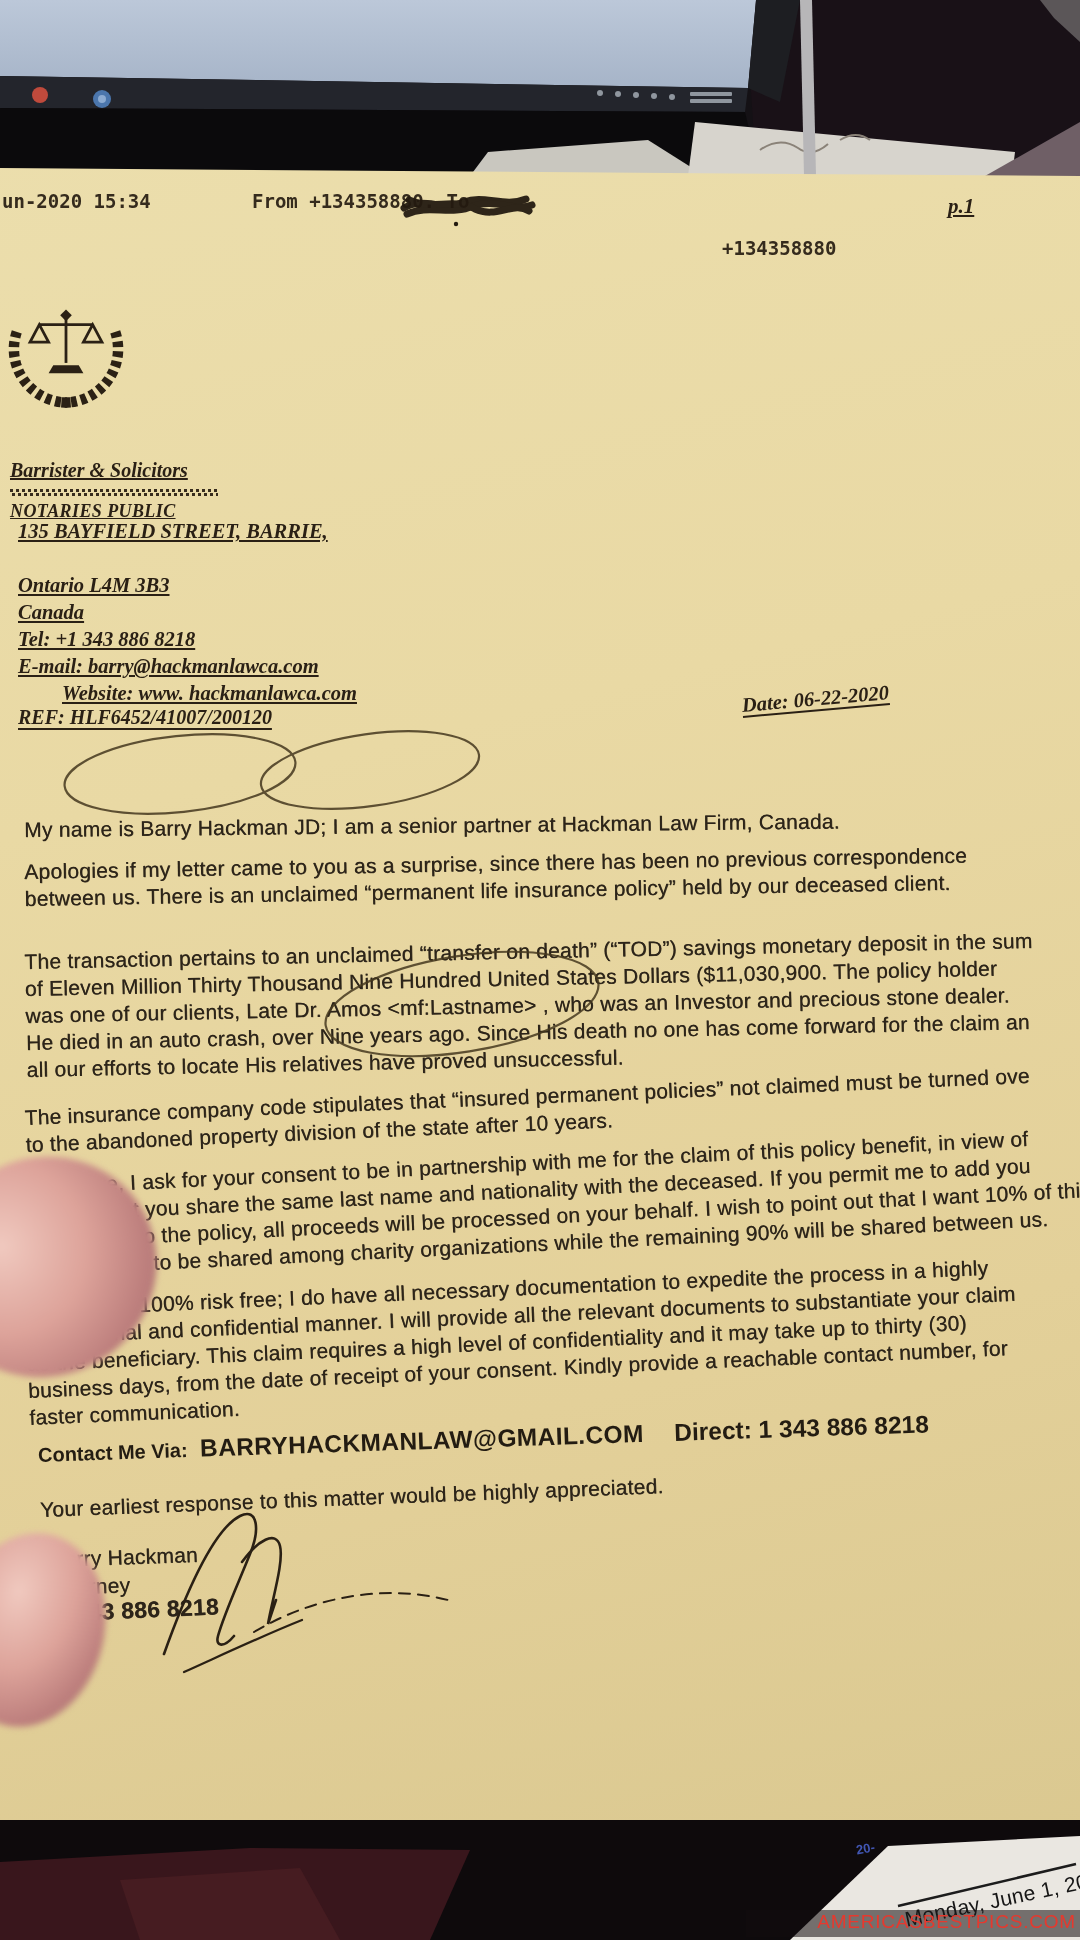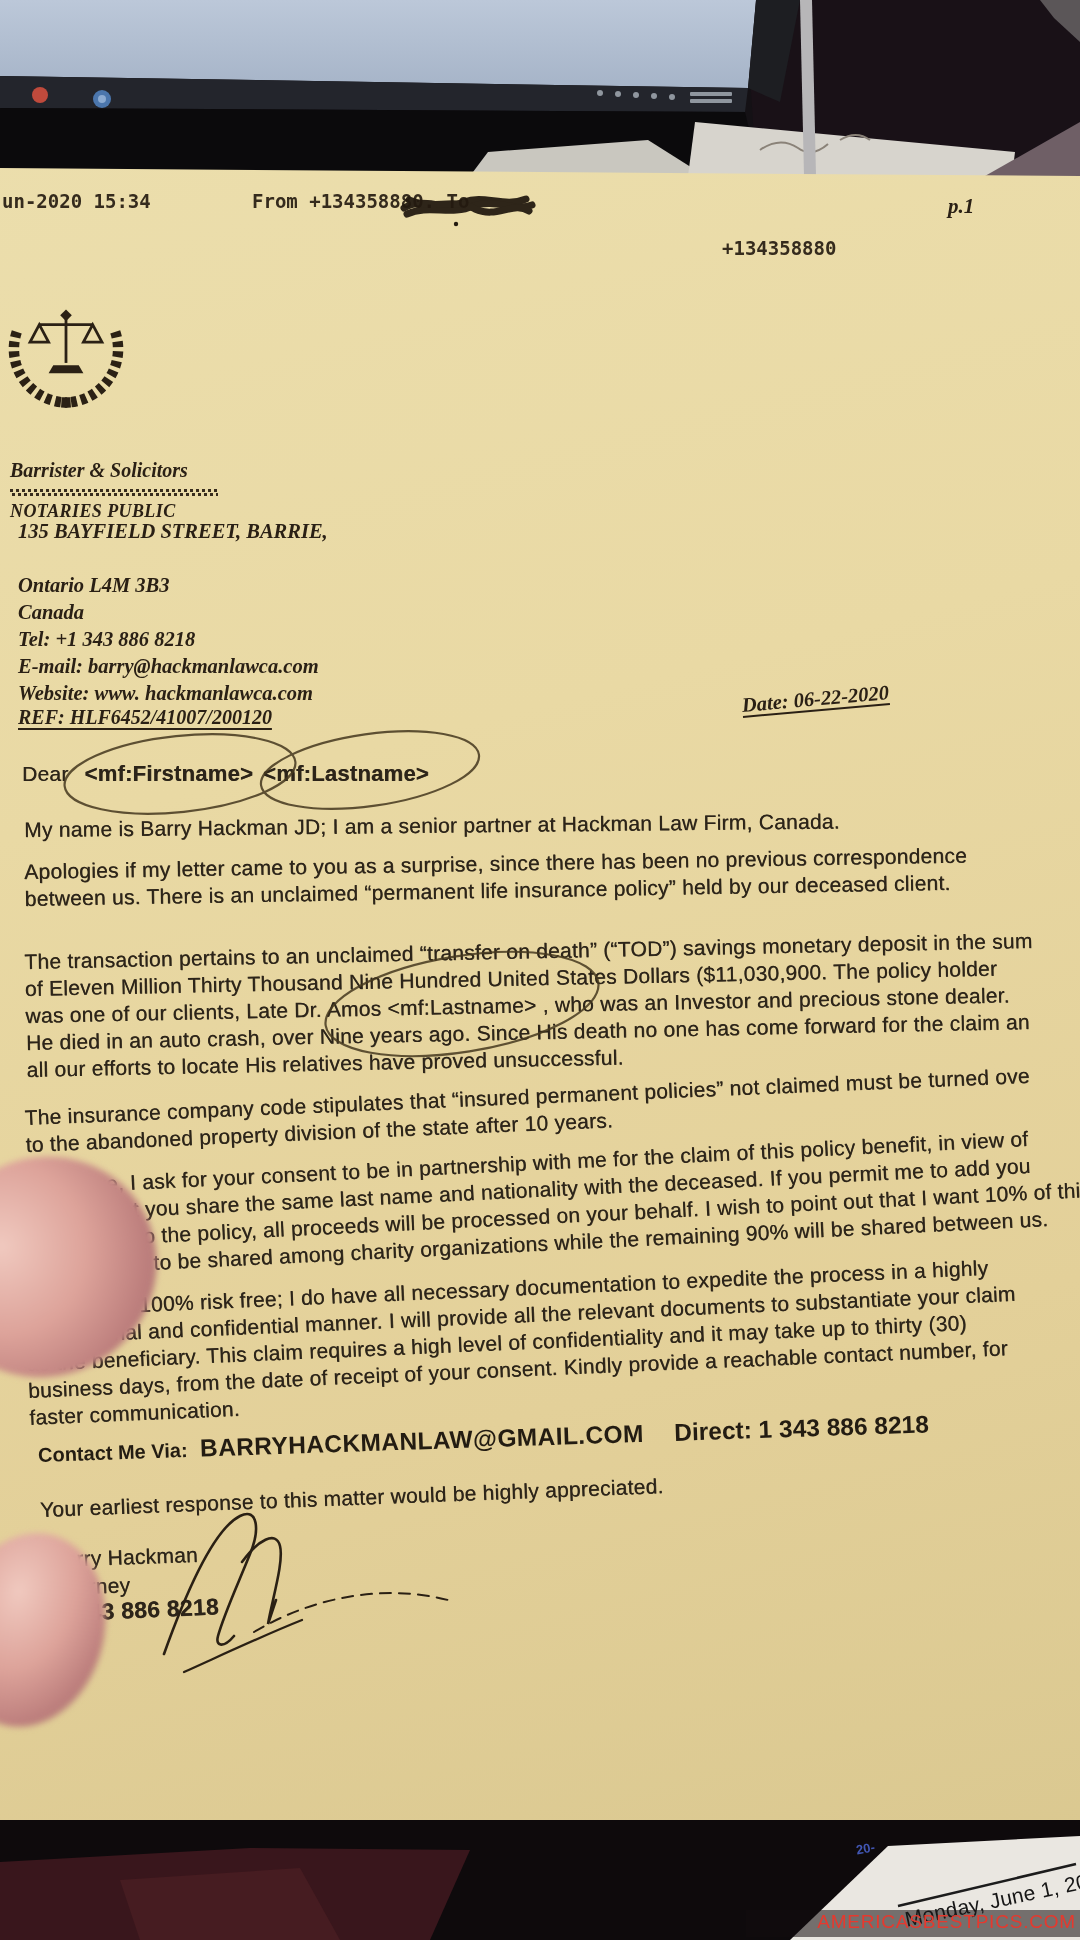--- a/index.html
+++ b/index.html
@@ -8,21 +8,21 @@
   
   .scene{position:absolute;left:0;}
   
   #paper{position:absolute;left:0;top:0;width:1080px;height:1940px;z-index:2;
          clip-path:polygon(0 168px,1080px 176px,1080px 1853px,0 1873px);
          background:linear-gradient(166deg,#ecdfae 0%,#e9d9a4 38%,#e3d099 70%,#d9c78f 100%);}
   
   .fax{position:absolute;z-index:3;font-family:"DejaVu Sans Mono",monospace;font-weight:bold;
        font-size:19px;color:#352b1d;white-space:nowrap;}
   
-  .serifb{font-family:"Liberation Serif",serif;font-style:italic;font-weight:bold;color:#2a2015;}
+  .serifb{font-family:"Liberation Serif",serif;font-style:italic;font-weight:bold;color:#2a2015;text-decoration:underline;}
   #firm-name{position:absolute;left:8px;top:420px;z-index:3;font-size:31px;letter-spacing:.5px;}
   #firm-sub{position:absolute;left:10px;top:459px;z-index:3;font-size:20px;}
   #deco-rule{position:absolute;left:10px;top:489px;z-index:3;width:208px;height:7px;
      background:repeating-linear-gradient(90deg,#372c1d 0 3px,transparent 3px 6px),
                 repeating-linear-gradient(90deg,transparent 0 2px,#372c1d 2px 5px,transparent 5px 6px);
      background-size:100% 3px;background-position:0 0,0 4px;background-repeat:no-repeat,no-repeat;}
   #notaries{position:absolute;left:10px;top:501px;z-index:3;font-size:18px;letter-spacing:.4px;}
   .addr{position:absolute;left:18px;z-index:3;font-size:20.5px;line-height:26.5px;white-space:nowrap;}
   #ref-line{position:absolute;left:18px;top:706px;z-index:3;font-size:20px;
             text-decoration:underline;text-decoration-thickness:2px;text-underline-offset:4px;}
@@ -136,27 +136,24 @@
   </svg>
   <div id="firm-sub" class="serifb">Barrister &amp; Solicitors</div>
   <div id="deco-rule"></div>
   <div id="notaries" class="serifb">NOTARIES PUBLIC</div>
 
   <div class="addr serifb" style="top:518px;">135 BAYFIELD STREET, BARRIE,</div>
   <div class="addr serifb" style="top:572px;">Ontario L4M 3B3</div>
   <div class="addr serifb" style="top:599px;">Canada</div>
   <div class="addr serifb" style="top:626px;">Tel: +1 343 886 8218</div>
   <div class="addr serifb" style="top:653px;">E-mail: barry@hackmanlawca.com</div>
-  <div class="addr serifb" style="top:680px;">Website: www. hackmanlawca.com</div>
+  <div class="addr serifb" style="top:680px;margin-left:44px;">Website: www. hackmanlawca.com</div>
   <div id="ref-line" class="serifb">REF: HLF6452/41007/200120</div>
   <div id="date-line" class="serifb">Date: 06-22-2020</div>
 
-  <div id="salutation">
-    <span class="bline" style="margin-right:16px;">Dear</span><span class="bline ph">&lt;mf:Firstname&gt;</span><span class="bline ph">&lt;mf:Lastname&gt;</span>
-  </div>
   <svg class="pen" style="left:40px;top:726px;" width="460" height="100" viewBox="0 0 460 100">
     <g stroke="#45381f" stroke-width="2.2" fill="none" opacity="0.85">
       <ellipse cx="140" cy="48" rx="116" ry="38" transform="rotate(-6 140 48)"></ellipse>
       <ellipse cx="330" cy="44" rx="110" ry="36" transform="rotate(-8 330 44)"></ellipse>
     </g>
   </svg>
 
   <div class="para" style="top:816px;transform:rotate(-0.6deg);">
     <div class="bline">My name is Barry Hackman JD; I am a senior partner at Hackman Law Firm, Canada.</div>
   </div>

